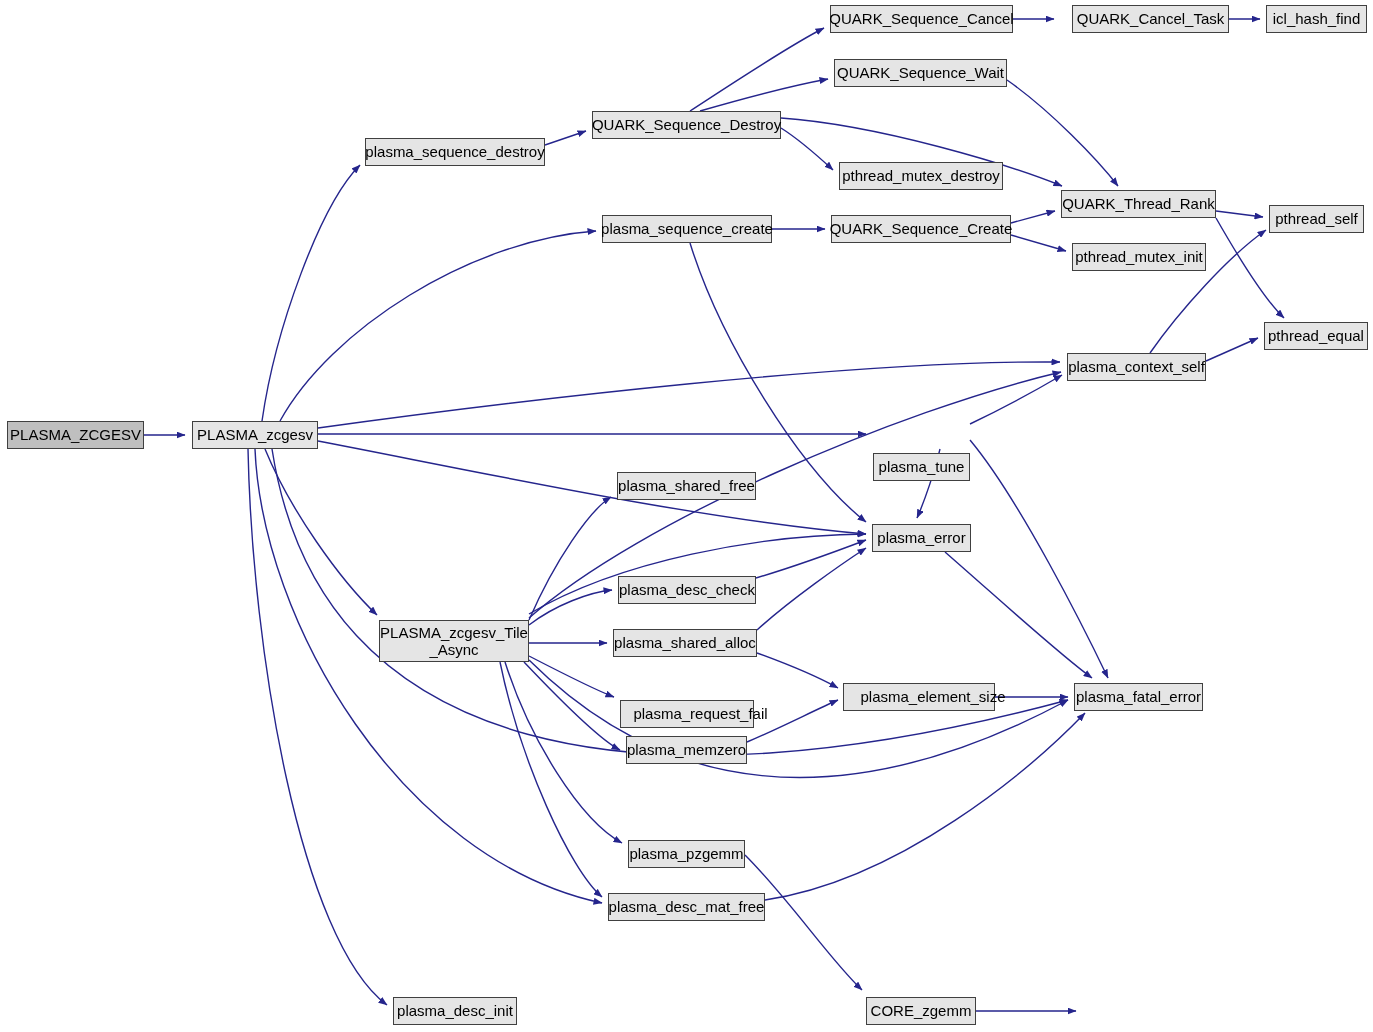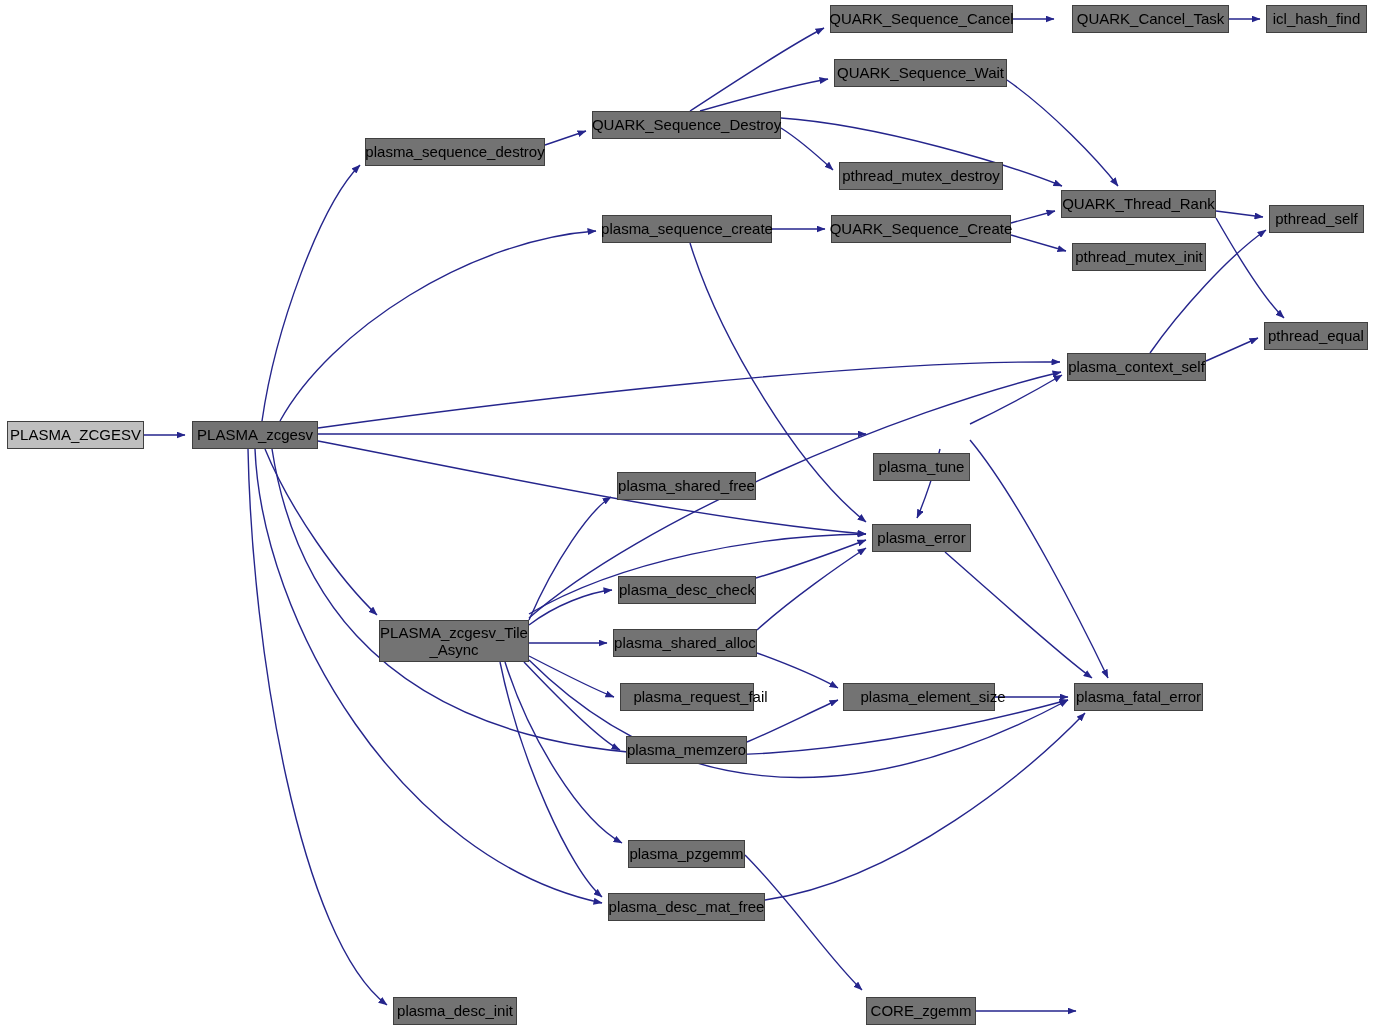--- a/index.html
+++ b/index.html
@@ -20,21 +20,21 @@
     left: 0;
     top: 0;
     width: 1373px;
     height: 1032px;
     pointer-events: none;
   }
   .node {
     position: absolute;
     box-sizing: border-box;
     border: 1px solid #404040;
-    background: #737373;
+    background: #e5e5e5;
     color: #000000;
     font-size: 15px;
     line-height: 1.15;
     display: flex;
     align-items: center;
     justify-content: center;
     text-align: center;
     white-space: pre;
     z-index: 5;
     cursor: pointer;
@@ -121,21 +121,21 @@
       <div class="node" style="left: 1269px; top: 205px; width: 95px; height: 28px;">pthread_self</div>
       <div class="node" style="left: 1264px; top: 322px; width: 104px; height: 28px;">pthread_equal</div>
       <div class="node" style="left: 1067px; top: 353px; width: 139px; height: 28px;">plasma_context_self</div>
       <div class="node" style="left: 873px; top: 421px; width: 97px; height: 28px; margin-top: 32px;">plasma_tune</div>
       <div class="node" style="left: 617px; top: 472px; width: 139px; height: 28px;">plasma_shared_free</div>
       <div class="node" style="left: 872px; top: 524px; width: 99px; height: 28px;">plasma_error</div>
       <div class="node" style="left: 618px; top: 576px; width: 138px; height: 28px;">plasma_desc_check</div>
       <div class="node" style="left: 379px; top: 620px; width: 150px; height: 42px;">PLASMA_zcgesv_Tile
 _Async</div>
       <div class="node" style="left: 613px; top: 629px; width: 144px; height: 28px;">plasma_shared_alloc</div>
-      <div class="node" style="left: 620px; top: 683px; width: 134px; height: 28px; padding-left: 27px;">plasma_request_fail</div>
+      <div class="node" style="left: 620px; top: 700px; width: 134px; height: 28px; padding-left: 27px;">plasma_request_fail</div>
       <div class="node" style="left: 843px; top: 683px; width: 152px; height: 28px; padding-left: 28px;">plasma_element_size</div>
       <div class="node" style="left: 1074px; top: 683px; width: 129px; height: 28px;">plasma_fatal_error</div>
       <div class="node" style="left: 626px; top: 736px; width: 121px; height: 28px;">plasma_memzero</div>
       <div class="node" style="left: 628px; top: 840px; width: 117px; height: 28px;">plasma_pzgemm</div>
       <div class="node" style="left: 608px; top: 893px; width: 157px; height: 28px;">plasma_desc_mat_free</div>
       <div class="node" style="left: 393px; top: 997px; width: 124px; height: 28px;">plasma_desc_init</div>
       <div class="node" style="left: 866px; top: 997px; width: 110px; height: 28px;">CORE_zgemm</div>
       <div class="node" style="left: 1082px; top: 1045px; width: 108px; height: 28px;">cblas_zgemm</div>
     </div>
 </div>

